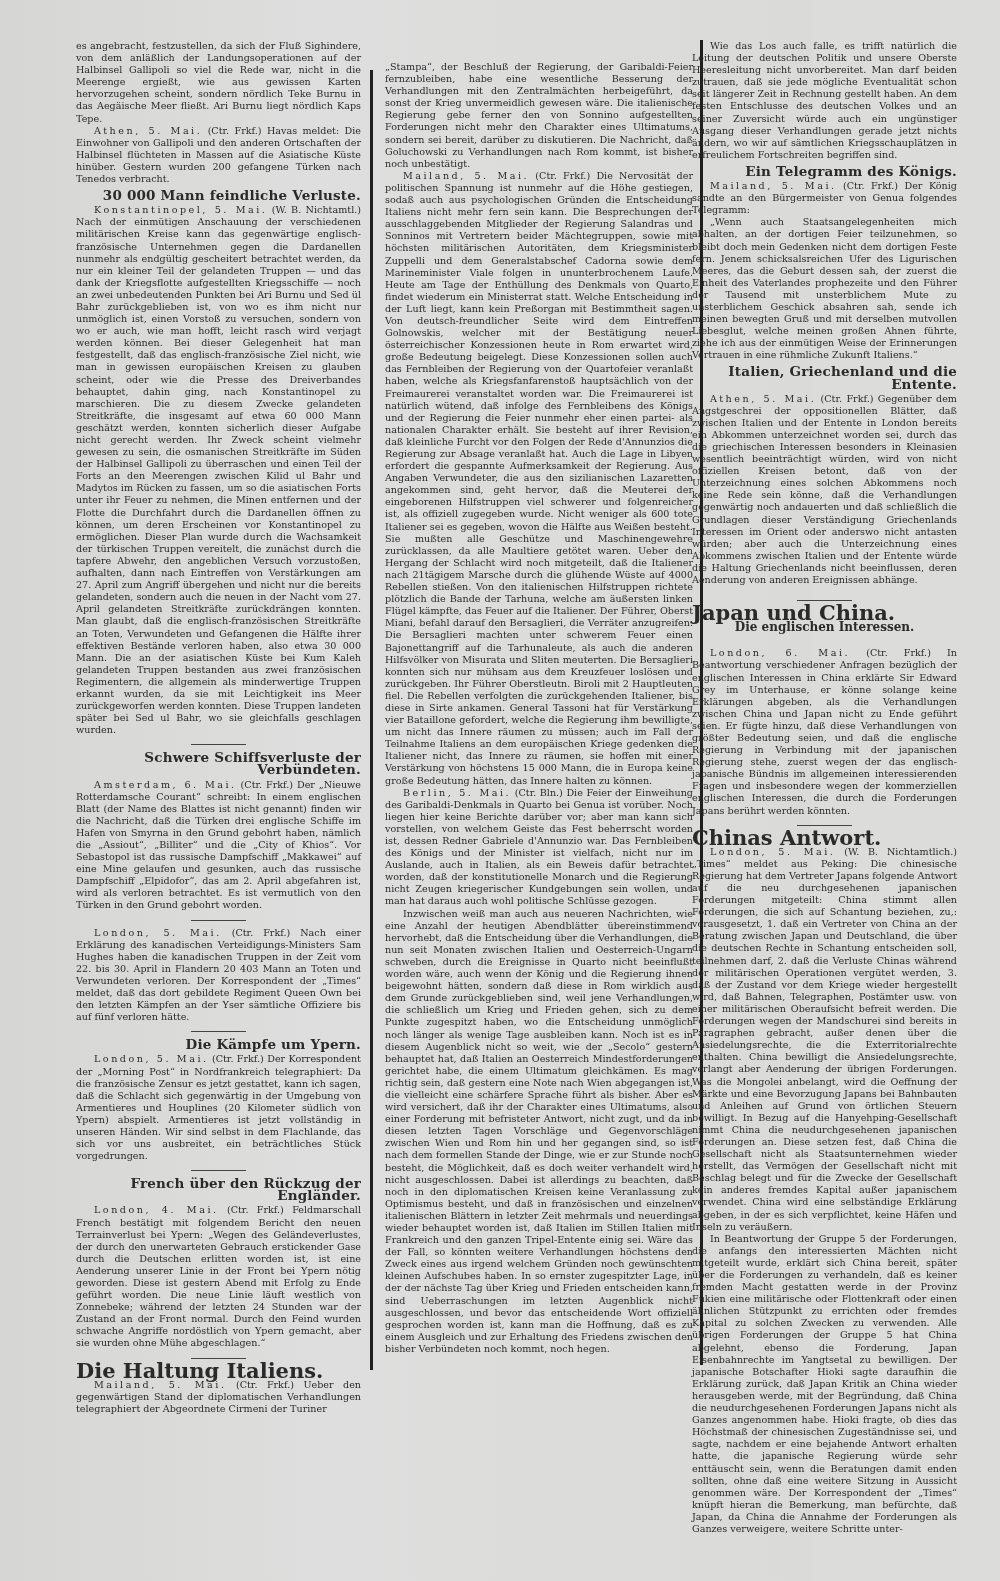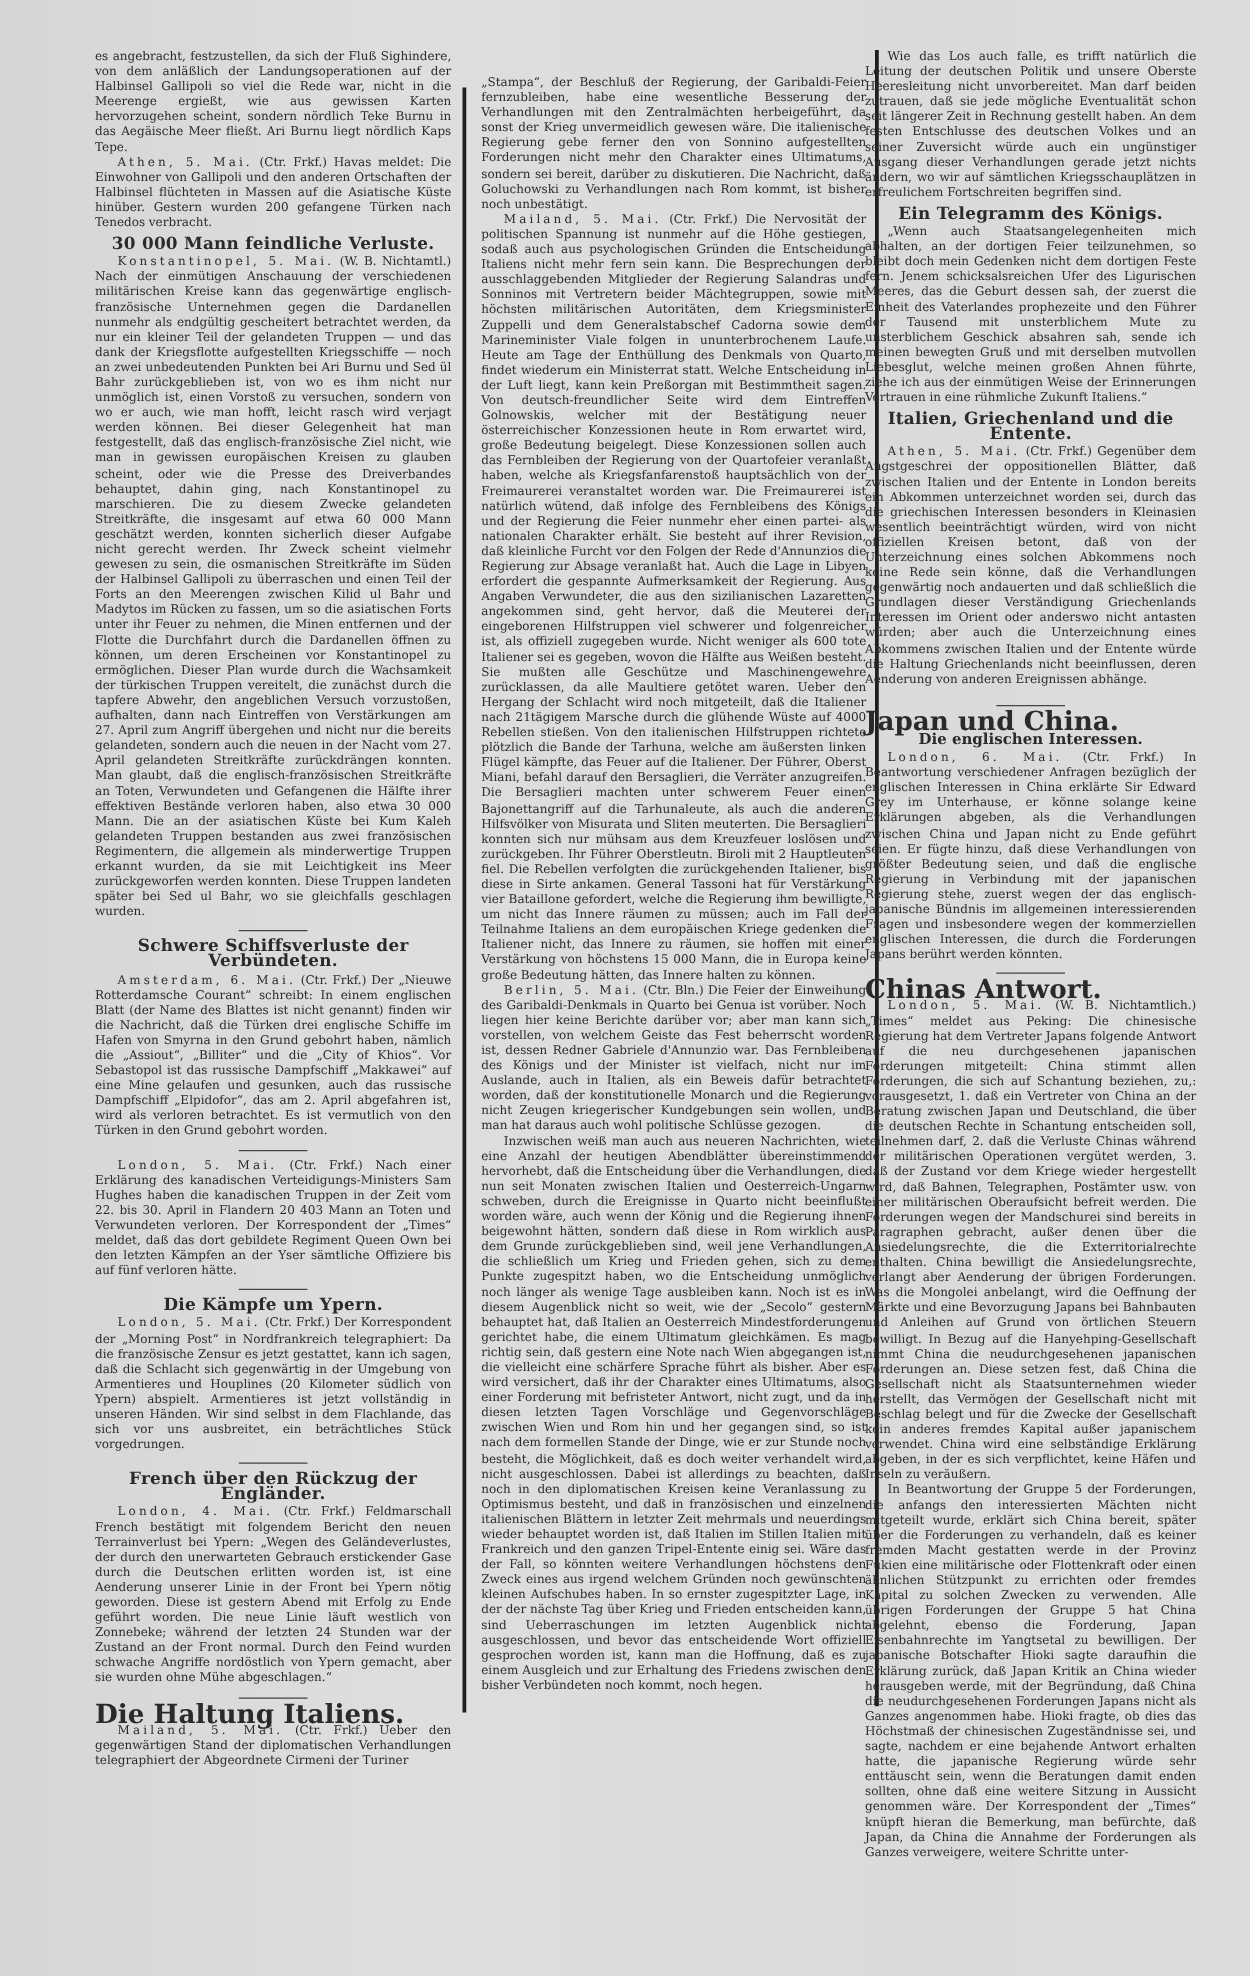--- a/index.html
+++ b/index.html
@@ -23,31 +23,31 @@
   .col.c3 { left: 692px; width: 265px; }
   .rule-v {
     position: absolute; width: 3px; background: #1f1f1f;
   }
   .rule-v.r1 { left: 370px; top: 70px; height: 1300px; }
   .rule-v.r2 { left: 700px; top: 40px; height: 1325px; }
   p { margin: 0; text-indent: 18px; }
   .dateline { letter-spacing: 2.5px; }
   .sep { width: 55px; height: 1px; background: #444; margin: 8px auto 6px; }
   h2 {
-    margin: 4px 0 3px; text-align: center;
+    margin: 4px 0 3px; text-align: right;
     font-size: 13.5px; font-weight: bold; letter-spacing: 0.2px;
     font-family: "DejaVu Serif", serif;
   }
   h1 {
     margin: 6px 0 2px; text-align: left;
     font-size: 21px; font-weight: bold;
     font-family: "DejaVu Serif", serif;
   }
   h3 {
-    margin: 0 0 4px; text-align: center;
+    margin: 0 0 14px; text-align: center;
     font-size: 12px; font-weight: bold;
   }
   .quote { text-indent: 18px; }
 </style>
 </head>
 <body>
 
 <div class="page">
 
   <div class="rule-v r1"></div>
@@ -132,20 +132,25 @@
       <span>Die Feier der Einweihung des Garibaldi-Denkmals in Quarto bei Genua ist vorüber. Noch liegen hier keine Berichte darüber vor; aber man kann sich vorstellen, von welchem Geiste das Fest beherrscht worden ist, dessen Redner Gabriele d'Annunzio war. Das Fernbleiben des Königs und der Minister ist vielfach, nicht nur im Auslande, auch in Italien, als ein Beweis dafür betrachtet worden, daß der konstitutionelle Monarch und die Regierung nicht Zeugen kriegerischer Kundgebungen sein wollen, und man hat daraus auch wohl politische Schlüsse gezogen.</span>
     </p>
     <p>Inzwischen weiß man auch aus neueren Nachrichten, wie eine Anzahl der heutigen Abendblätter übereinstimmend hervorhebt, daß die Entscheidung über die Verhandlungen, die nun seit Monaten zwischen Italien und Oesterreich-Ungarn schweben, durch die Ereignisse in Quarto nicht beeinflußt worden wäre, auch wenn der König und die Regierung ihnen beigewohnt hätten, sondern daß diese in Rom wirklich aus dem Grunde zurückgeblieben sind, weil jene Verhandlungen, die schließlich um Krieg und Frieden gehen, sich zu dem Punkte zugespitzt haben, wo die Entscheidung unmöglich noch länger als wenige Tage ausbleiben kann. Noch ist es in diesem Augenblick nicht so weit, wie der „Secolo“ gestern behauptet hat, daß Italien an Oesterreich Mindestforderungen gerichtet habe, die einem Ultimatum gleichkämen. Es mag richtig sein, daß gestern eine Note nach Wien abgegangen ist, die vielleicht eine schärfere Sprache führt als bisher. Aber es wird versichert, daß ihr der Charakter eines Ultimatums, also einer Forderung mit befristeter Antwort, nicht zugt, und da in diesen letzten Tagen Vorschläge und Gegenvorschläge zwischen Wien und Rom hin und her gegangen sind, so ist nach dem formellen Stande der Dinge, wie er zur Stunde noch besteht, die Möglichkeit, daß es doch weiter verhandelt wird, nicht ausgeschlossen. Dabei ist allerdings zu beachten, daß noch in den diplomatischen Kreisen keine Veranlassung zu Optimismus besteht, und daß in französischen und einzelnen italienischen Blättern in letzter Zeit mehrmals und neuerdings wieder behauptet worden ist, daß Italien im Stillen Italien mit Frankreich und den ganzen Tripel-Entente einig sei. Wäre das der Fall, so könnten weitere Verhandlungen höchstens den Zweck eines aus irgend welchem Gründen noch gewünschten kleinen Aufschubes haben. In so ernster zugespitzter Lage, in der der nächste Tag über Krieg und Frieden entscheiden kann, sind Ueberraschungen im letzten Augenblick nicht ausgeschlossen, und bevor das entscheidende Wort offiziell gesprochen worden ist, kann man die Hoffnung, daß es zu einem Ausgleich und zur Erhaltung des Friedens zwischen den bisher Verbündeten noch kommt, noch hegen.</p>
   </div>
 
   <div class="col c3">
     <p>Wie das Los auch falle, es trifft natürlich die Leitung der deutschen Politik und unsere Oberste Heeresleitung nicht unvorbereitet. Man darf beiden zutrauen, daß sie jede mögliche Eventualität schon seit längerer Zeit in Rechnung gestellt haben. An dem festen Entschlusse des deutschen Volkes und an seiner Zuversicht würde auch ein ungünstiger Ausgang dieser Verhandlungen gerade jetzt nichts ändern, wo wir auf sämtlichen Kriegsschauplätzen in erfreulichem Fortschreiten begriffen sind.</p>
 
     <div>
       <h2>Ein Telegramm des Königs.</h2>
+      <p>
+        <span class="dateline">Mailand, 5. Mai.</span>
+        <span>(Ctr. Frkf.)</span>
+        <span>Der König sandte an den Bürgermeister von Genua folgendes Telegramm:</span>
+      </p>
       <p class="quote">„Wenn auch Staatsangelegenheiten mich abhalten, an der dortigen Feier teilzunehmen, so bleibt doch mein Gedenken nicht dem dortigen Feste fern. Jenem schicksalsreichen Ufer des Ligurischen Meeres, das die Geburt dessen sah, der zuerst die Einheit des Vaterlandes prophezeite und den Führer der Tausend mit unsterblichem Mute zu unsterblichem Geschick absahren sah, sende ich meinen bewegten Gruß und mit derselben mutvollen Liebesglut, welche meinen großen Ahnen führte, ziehe ich aus der einmütigen Weise der Erinnerungen Vertrauen in eine rühmliche Zukunft Italiens.“</p>
     </div>
 
     <div>
       <h2>Italien, Griechenland und die Entente.</h2>
       <p>
         <span class="dateline">Athen, 5. Mai.</span>
         <span>(Ctr. Frkf.)</span>
         <span>Gegenüber dem Angstgeschrei der oppositionellen Blätter, daß zwischen Italien und der Entente in London bereits ein Abkommen unterzeichnet worden sei, durch das die griechischen Interessen besonders in Kleinasien wesentlich beeinträchtigt würden, wird von nicht offiziellen Kreisen betont, daß von der Unterzeichnung eines solchen Abkommens noch keine Rede sein könne, daß die Verhandlungen gegenwärtig noch andauerten und daß schließlich die Grundlagen dieser Verständigung Griechenlands Interessen im Orient oder anderswo nicht antasten würden; aber auch die Unterzeichnung eines Abkommens zwischen Italien und der Entente würde die Haltung Griechenlands nicht beeinflussen, deren Aenderung von anderen Ereignissen abhänge.</span>
       </p>

